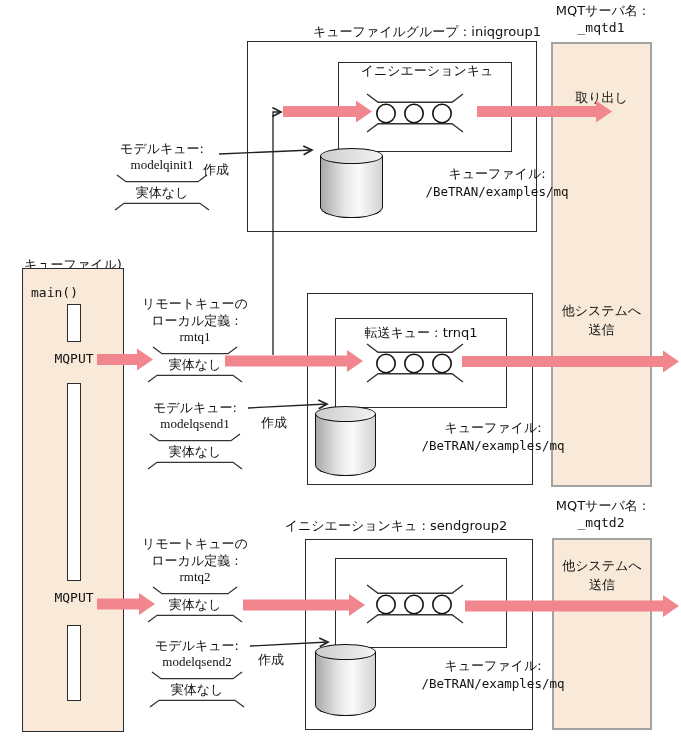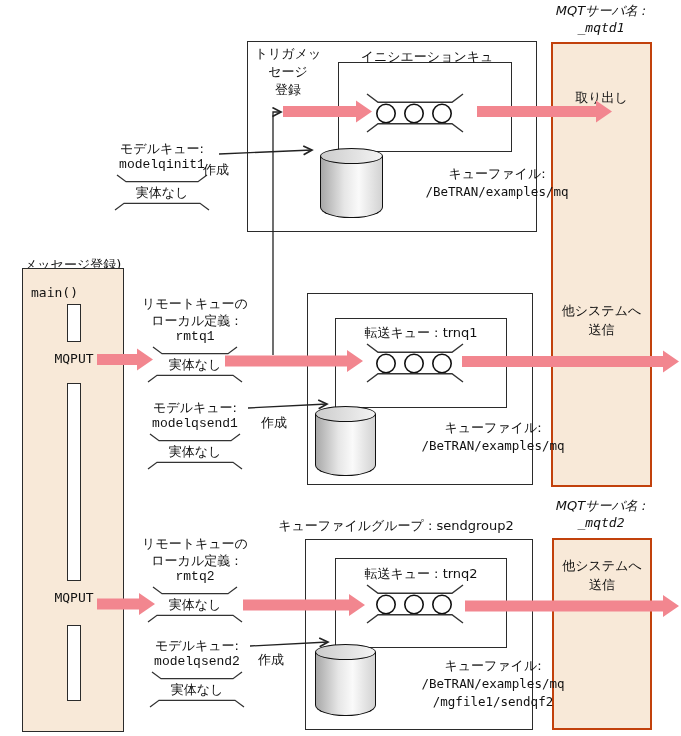--- a/index.html
+++ b/index.html
@@ -3,28 +3,28 @@
 <meta charset="utf-8">
 <style>
   html,body{margin:0;padding:0;background:#fff;}
   #canvas{
     position:relative;width:681px;height:736px;background:#fff;overflow:hidden;
     font-family:"DejaVu Sans",sans-serif;color:#111;font-size:13px;
   }
   .abs{position:absolute;}
   .center{text-align:center;}
   .mono{font-family:"DejaVu Sans Mono",monospace;}
-  .lh17{line-height:17px;font-style:italic;}
+  .lh17{line-height:17px;}
   .lh18{line-height:18px;}
   .box{border:1.5px solid #2b2b2b;background:#fff;box-sizing:border-box;}
-  .panel{background:var(--panel-tan);border:2px solid #c2410c;box-sizing:border-box;}
+  .panel{background:var(--panel-tan);border:2px solid #a3a3a3;box-sizing:border-box;}
   .appbox{background:var(--panel-tan);border:1.5px solid #2b2b2b;box-sizing:border-box;}
   .codeseg{position:absolute;background:#fff;border:1.5px solid #2b2b2b;box-sizing:border-box;}
   .annot{text-align:center;line-height:17px;}
-  .annot .qname{font-family:Liberation Mono, monospace;line-height:16px;}
+  .annot .qname{font-family:Liberation Serif, serif;line-height:16px;}
   .brace{display:block;margin:1px auto;}
   .brace polyline{fill:none;stroke:#333;stroke-width:1.3;}
   .qglyph circle{fill:#fff;stroke:#111;stroke-width:1.6;}
   .qglyph polyline{fill:none;stroke:#333;stroke-width:1.4;}
   .cyl-body{position:absolute;left:0;right:0;top:8px;bottom:0;border:1.5px solid #111;border-top:none;
     border-radius:0 0 30px 30px / 0 0 11px 11px;
     background:linear-gradient(90deg,#a8a8a8 0%,#e6e6e6 38%,#fafafa 62%,#d2d2d2 100%);}
   .cyl-top{position:absolute;left:0;right:0;top:0;height:16px;border:1.5px solid #111;border-radius:50%;
     background:linear-gradient(90deg,#cccccc,#f3f3f3);box-sizing:border-box;}
   .filetext{line-height:18px;text-align:center;}
@@ -54,28 +54,24 @@
     <div>MQTサーバ名 :</div>
     <div class="mono">_mqtd2</div>
   </div>
   <div class="abs panel" style="left:552px;top:538px;width:100px;height:192px;">
     <div class="abs center" style="left:0;top:16px;width:96px;line-height:19px;">
       <div>他システムへ</div>
       <div>送信</div>
     </div>
   </div>
 
+  <div class="abs center" style="left:300px;top:23px;width:254px;">キューファイルグループ : iniqgroup1</div>
   <div class="abs box" style="left:247px;top:41px;width:290px;height:191px;"></div>
-  <div class="abs center lh18" style="left:246px;top:45px;width:84px;">
-    <div>トリガメッ</div>
-    <div>セージ</div>
-    <div>登録</div>
-  </div>
   <div class="abs box" style="left:338px;top:62px;width:174px;height:90px;"></div>
-  <div class="abs center lh18" style="left:338px;top:48px;width:178px;">
+  <div class="abs center lh18" style="left:338px;top:62px;width:178px;">
     <div>イニシエーションキュ</div>
   </div>
   <div class="abs" style="left:366px;top:93px;">
     <svg class="qglyph" width="98" height="40">
       <polyline points="1,1 12,9.2 86,9.2 97,1"></polyline>
       <circle cx="20" cy="20.5" r="9.2"></circle>
         <circle cx="48" cy="20.5" r="9.2"></circle>
         <circle cx="76" cy="20.5" r="9.2"></circle>
       <polyline points="1,39 12,30.8 86,30.8 97,39"></polyline>
     </svg>
@@ -95,21 +91,21 @@
     <svg class="brace" width="92" height="9">
         <polyline points="1,1 10,7.7 82,7.7 91,1"></polyline>
       </svg>
     <div>実体なし</div>
     <svg class="brace" width="96" height="9">
         <polyline points="1,8 10,1.3 86,1.3 95,8"></polyline>
       </svg>
   </div>
   <div class="abs" style="left:203px;top:161px;width:40px;">作成</div>
 
-  <div class="abs" style="left:24px;top:256px;">メッセージ登録)</div>
+  <div class="abs" style="left:24px;top:256px;">キューファイル)</div>
   <div class="abs appbox" style="left:22px;top:268px;width:102px;height:464px;">
     <div class="abs mono" style="left:8px;top:16px;">main()</div>
     <div class="codeseg" style="left:44px;top:35px;width:14px;height:38px;"></div>
     <div class="abs mono center" style="left:24px;top:82px;width:54px;">MQPUT</div>
     <div class="codeseg" style="left:44px;top:114px;width:14px;height:198px;"></div>
     <div class="abs mono center" style="left:24px;top:321px;width:54px;">MQPUT</div>
     <div class="codeseg" style="left:44px;top:356px;width:14px;height:76px;"></div>
   </div>
 
   <div class="abs annot" style="left:134px;top:295px;width:122px;">
@@ -165,41 +161,39 @@
     <div class="qname">rmtq2</div>
     <svg class="brace" width="86" height="9">
         <polyline points="1,1 10,7.7 76,7.7 85,1"></polyline>
       </svg>
     <div>実体なし</div>
     <svg class="brace" width="96" height="9">
         <polyline points="1,8 10,1.3 86,1.3 95,8"></polyline>
       </svg>
   </div>
 
-  <div class="abs center" style="left:276px;top:517px;width:240px;">キューファイルグループ : sendgroup2</div>
+  <div class="abs center" style="left:276px;top:517px;width:240px;">イニシエーションキュ : sendgroup2</div>
   <div class="abs box" style="left:305px;top:539px;width:228px;height:191px;"></div>
   <div class="abs box" style="left:335px;top:558px;width:172px;height:90px;"></div>
-  <div class="abs center" style="left:335px;top:565px;width:172px;">転送キュー : trnq2</div>
   <div class="abs" style="left:366px;top:584px;">
     <svg class="qglyph" width="98" height="40">
       <polyline points="1,1 12,9.2 86,9.2 97,1"></polyline>
       <circle cx="20" cy="20.5" r="9.2"></circle>
         <circle cx="48" cy="20.5" r="9.2"></circle>
         <circle cx="76" cy="20.5" r="9.2"></circle>
       <polyline points="1,39 12,30.8 86,30.8 97,39"></polyline>
     </svg>
   </div>
   <div class="abs" style="left:315px;top:644px;width:61px;height:72px;">
     <div class="cyl-body"></div>
       <div class="cyl-top"></div>
   </div>
   <div class="abs filetext" style="left:412px;top:657px;width:162px;">
     <div>キューファイル:</div>
     <div class="path">/BeTRAN/examples/mq</div>
-    <div class="path">/mgfile1/sendqf2</div>
   </div>
 
   <div class="abs annot" style="left:140px;top:637px;width:114px;">
     <div>モデルキュー:</div>
     <div class="qname">modelqsend2</div>
     <svg class="brace" width="92" height="9">
         <polyline points="1,1 10,7.7 82,7.7 91,1"></polyline>
       </svg>
     <div>実体なし</div>
     <svg class="brace" width="96" height="9">

